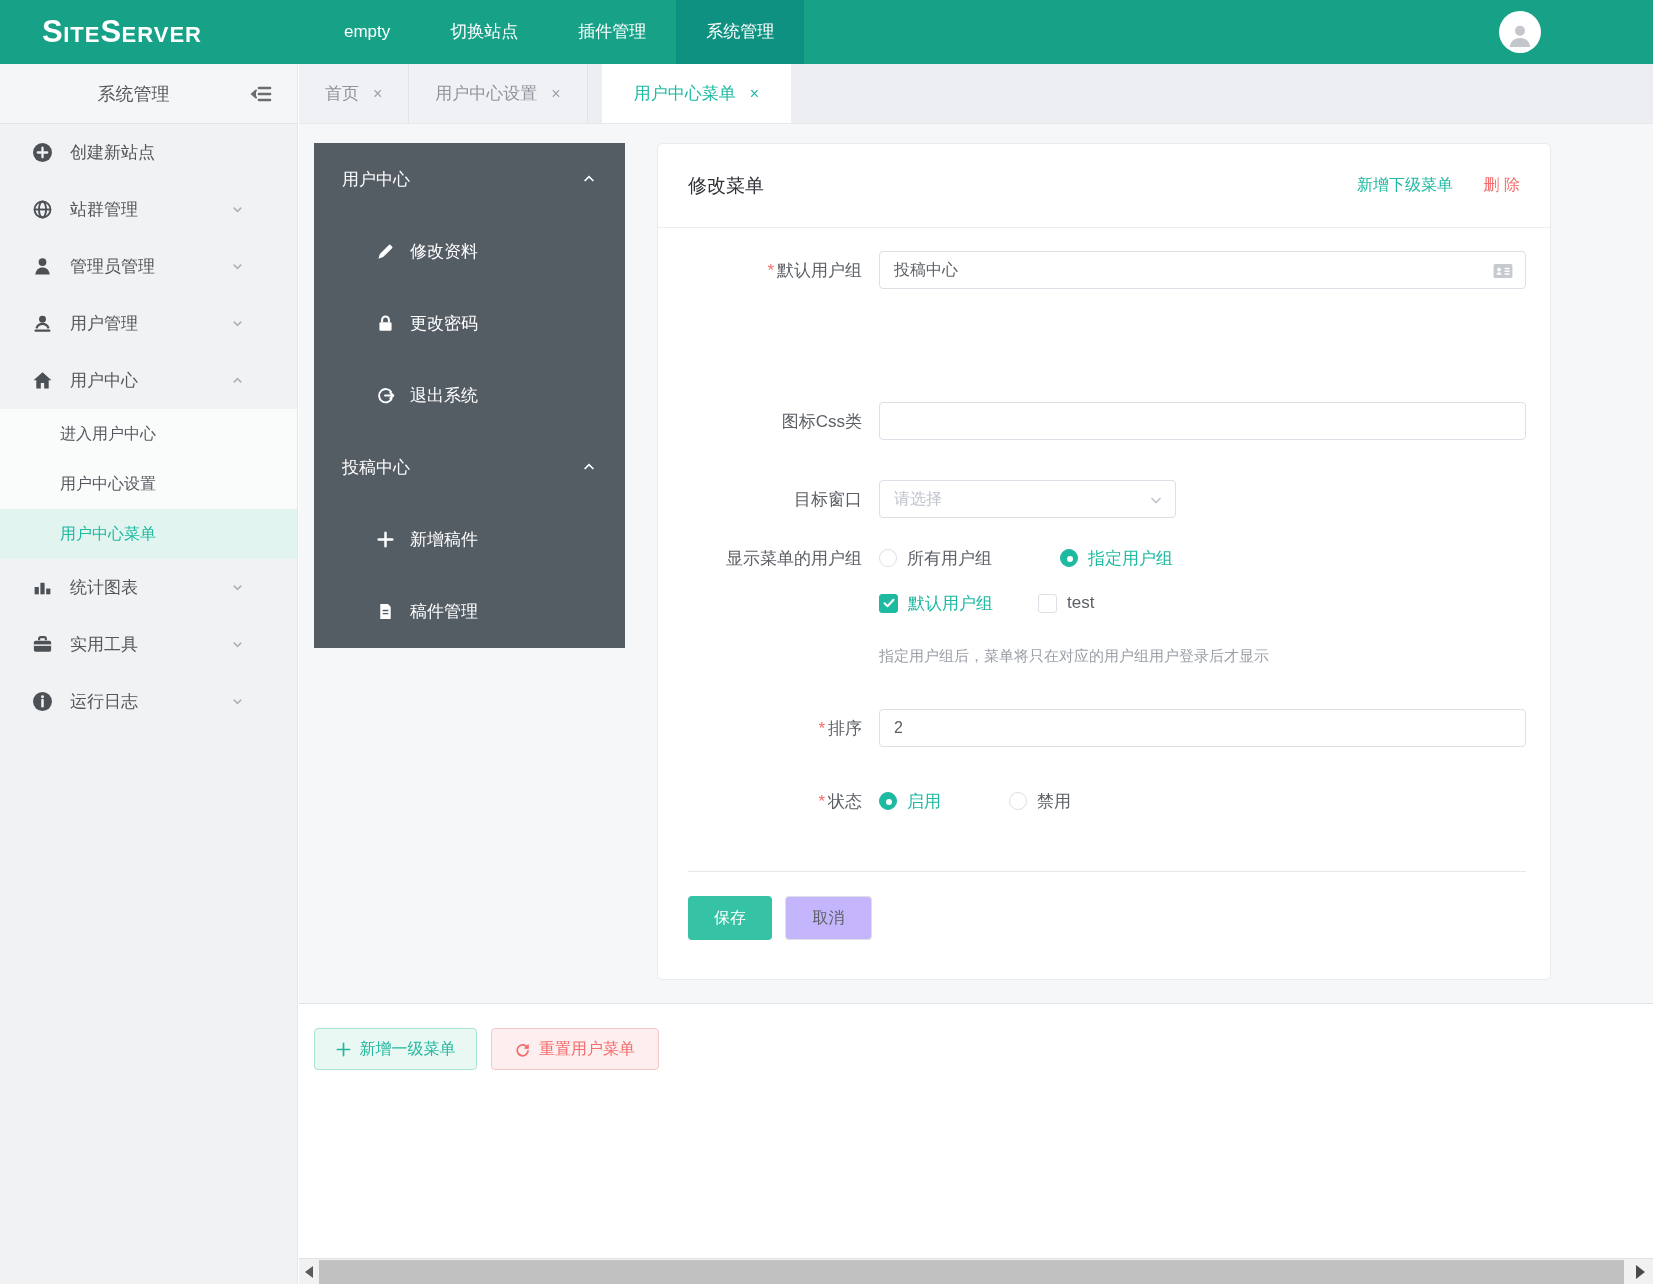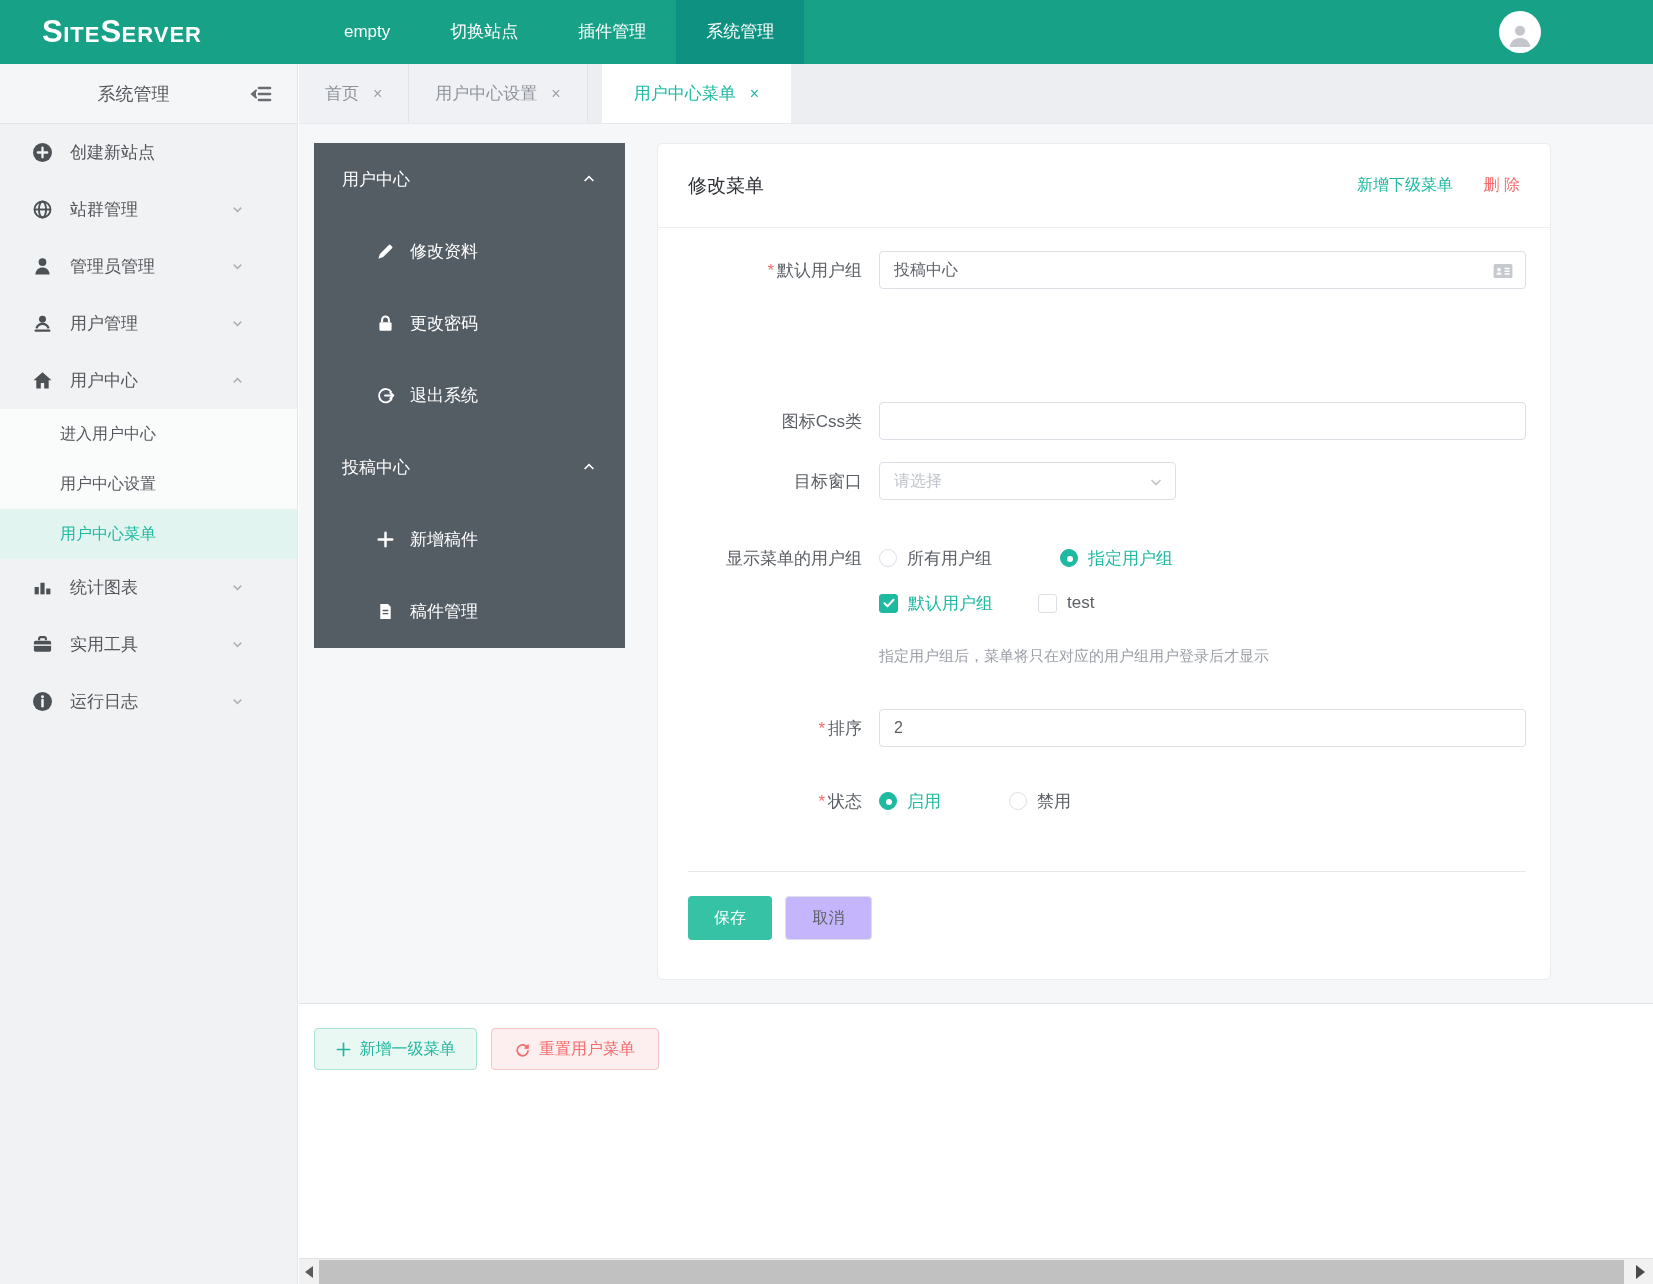--- a/index.html
+++ b/index.html
@@ -319,21 +319,21 @@
       </div>
 
 
       <div class="frow" style="top:258px;">
         <div class="flabel">图标Css类</div>
         <div class="finput">
             <span></span>
           </div>
       </div>
 
-      <div class="frow" style="top:318px;">
+      <div class="frow" style="top:336px;">
         <div class="flabel">目标窗口</div>
         <div class="finput fselect">
           <span class="placeholder">请选择</span>
           <svg class="suffix-ic" viewBox="0 0 16 16" fill="none" stroke="currentColor" stroke-width="1.6">
               <path d="M3.5 6l4.5 4.5L12.5 6"></path>
             </svg>
         </div>
       </div>
 
       <div class="frow" style="top:395px;">

